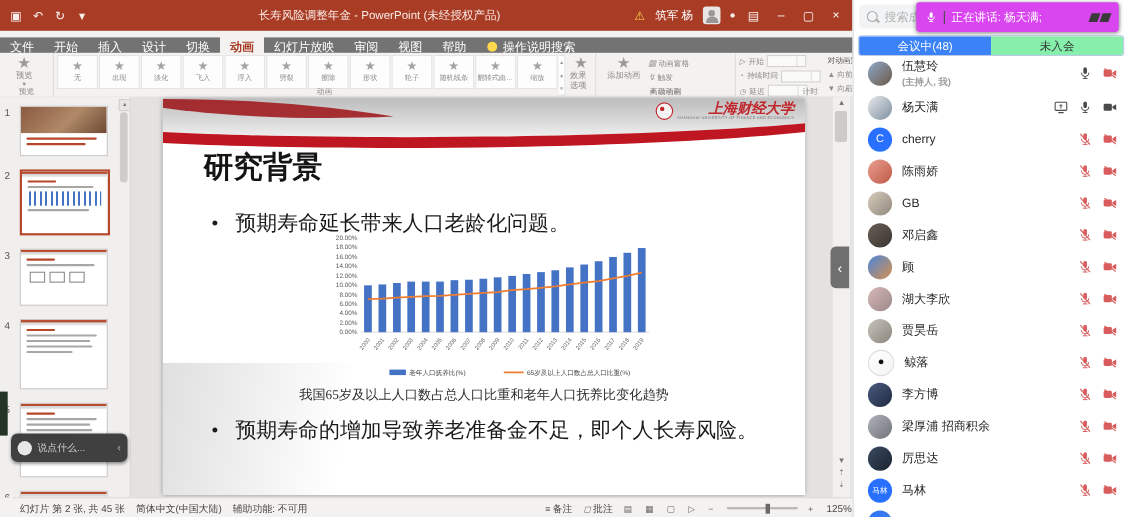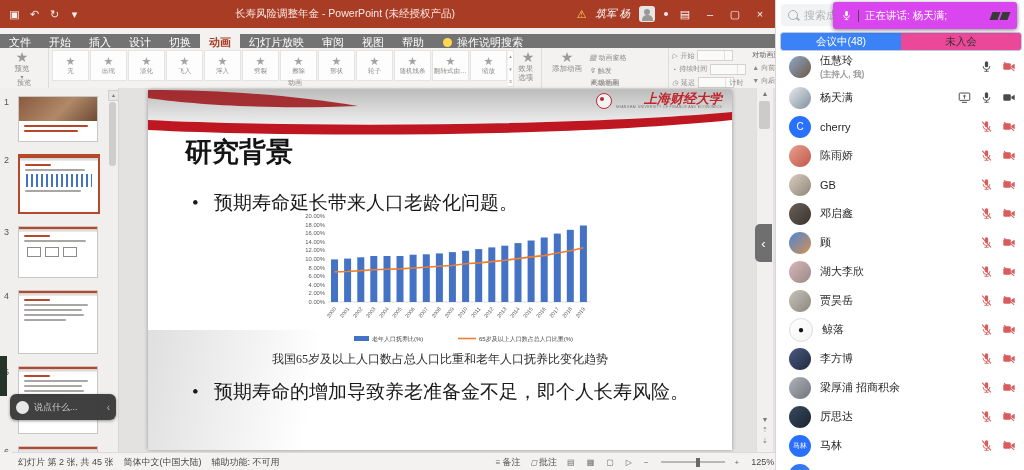--- a/index.html
+++ b/index.html
@@ -6,21 +6,21 @@
   #stage{position:relative;width:1024px;height:470px;overflow:hidden;background:#fff;
          font-family:"Liberation Sans",sans-serif;-webkit-font-smoothing:antialiased;}
   
   .ppt{position:absolute;left:0;top:0;width:775px;height:470px;background:#f3f2f1;}
   .titlebar{position:absolute;left:0;top:0;width:775px;height:28px;background:#a83c25;color:#fff;}
   .qat{position:absolute;left:6px;top:0;height:28px;display:flex;align-items:center;gap:3px;font-size:11px;}
   .qat span{width:17px;text-align:center;opacity:.92;cursor:default;}
   .tb-title{position:absolute;left:150px;right:235px;top:0;height:28px;display:flex;align-items:center;justify-content:center;font-size:10.5px;color:#fbe9e4;white-space:nowrap;overflow:hidden;}
   .tb-right{position:absolute;right:0;top:0;height:28px;display:flex;align-items:center;gap:9px;padding-right:7px;font-size:11px;}
   .warn{color:#ffd34d;font-size:11px;}
-  .tb-user{font-size:10.5px;color:#fff;font-style:italic;}
+  .tb-user{font-size:10.5px;color:#fff;}
   .tb-avatar{width:16px;height:16px;border-radius:3px;background:#e8e6e4;position:relative;}
   .tb-avatar i{position:absolute;left:5px;top:2.5px;width:6px;height:6px;border-radius:50%;background:#9a9896;}
   .tb-avatar b{position:absolute;left:2.5px;top:9px;width:11px;height:6px;border-radius:5px 5px 0 0;background:#9a9896;}
   .dot{width:4px;height:4px;border-radius:50%;background:#fff;opacity:.9;}
   .wbtn{width:16px;text-align:center;opacity:.95;}
   .tabrow{position:absolute;left:0;top:34px;width:937px;height:20px;background:#737373;display:flex;align-items:flex-end;color:#fff;font-size:11px;white-space:nowrap;}
   .tab{padding:3px 9px 4px;cursor:default;}
   .tab.selected{background:#f3f2f1;color:#a83c25;font-weight:bold;border-radius:2px 2px 0 0;}
   .help{display:flex;align-items:center;gap:5px;padding:3px 10px 4px;}
   .bulb{width:9px;height:9px;border-radius:50%;background:#ffd84d;display:inline-block;}
@@ -99,21 +99,21 @@
   
   .meeting{position:absolute;left:775px;top:0;width:249px;height:470px;background:#fff;border-left:1px solid #d8d8d8;}
   .search{position:absolute;left:5px;top:4px;width:224px;height:22px;background:#f2f3f5;border-radius:4px;display:flex;align-items:center;padding:0 7px;gap:6px;color:#b3b3b3;font-size:11px;}
   .mag{width:8px;height:8px;border:1.5px solid #aeaeae;border-radius:50%;position:relative;flex:none;}
   .mag::after{content:"";position:absolute;left:7px;top:7px;width:4px;height:1.5px;background:#aeaeae;transform:rotate(45deg);}
   .speak-toast{position:absolute;left:57px;top:2px;width:168px;height:27px;background:#d946ef;border-radius:3px;display:flex;align-items:center;gap:6px;color:#fff;font-size:10.5px;padding:0 8px;z-index:9;box-shadow:0 1px 4px rgba(0,0,0,.5);}
   .speak-toast .div{width:1px;height:12px;background:#4a4a4a;}
   .speak-logo{margin-left:auto;display:flex;gap:2px;}
   .speak-logo i{width:8px;height:8px;background:#3a3a3a;transform:skewX(-20deg);}
   .mtabs{position:absolute;left:4px;top:32px;width:240px;height:17px;display:flex;border:1px solid #bcCae8;border-radius:3px;overflow:hidden;font-size:10.5px;}
-  .mtab{flex:1;display:flex;align-items:center;justify-content:center;background:#ec4899;color:#333;}
+  .mtab{flex:1;display:flex;align-items:center;justify-content:center;background:#86efac;color:#333;}
   .mtab.active{background:#3b82f6;color:#fff;}
   .plist{position:absolute;left:0;top:50px;width:249px;height:420px;overflow:hidden;}
   .p-row{display:flex;align-items:center;height:29px;padding:0 9px 0 13px;gap:9px;}
   .p-row.tall{height:33px;}
   .avatar{width:22px;height:22px;border-radius:50%;flex:none;display:flex;align-items:center;justify-content:center;color:#fff;font-size:10px;overflow:hidden;}
   .p-names{display:flex;flex-direction:column;justify-content:center;min-width:0;}
   .p-name{font-size:11px;color:#262626;white-space:nowrap;overflow:hidden;text-overflow:ellipsis;}
   .p-sub{font-size:8.5px;color:#9c9c9c;margin-top:1px;font-weight:bold;}
   .p-icons{margin-left:auto;display:flex;align-items:center;gap:9px;}
 </style>

